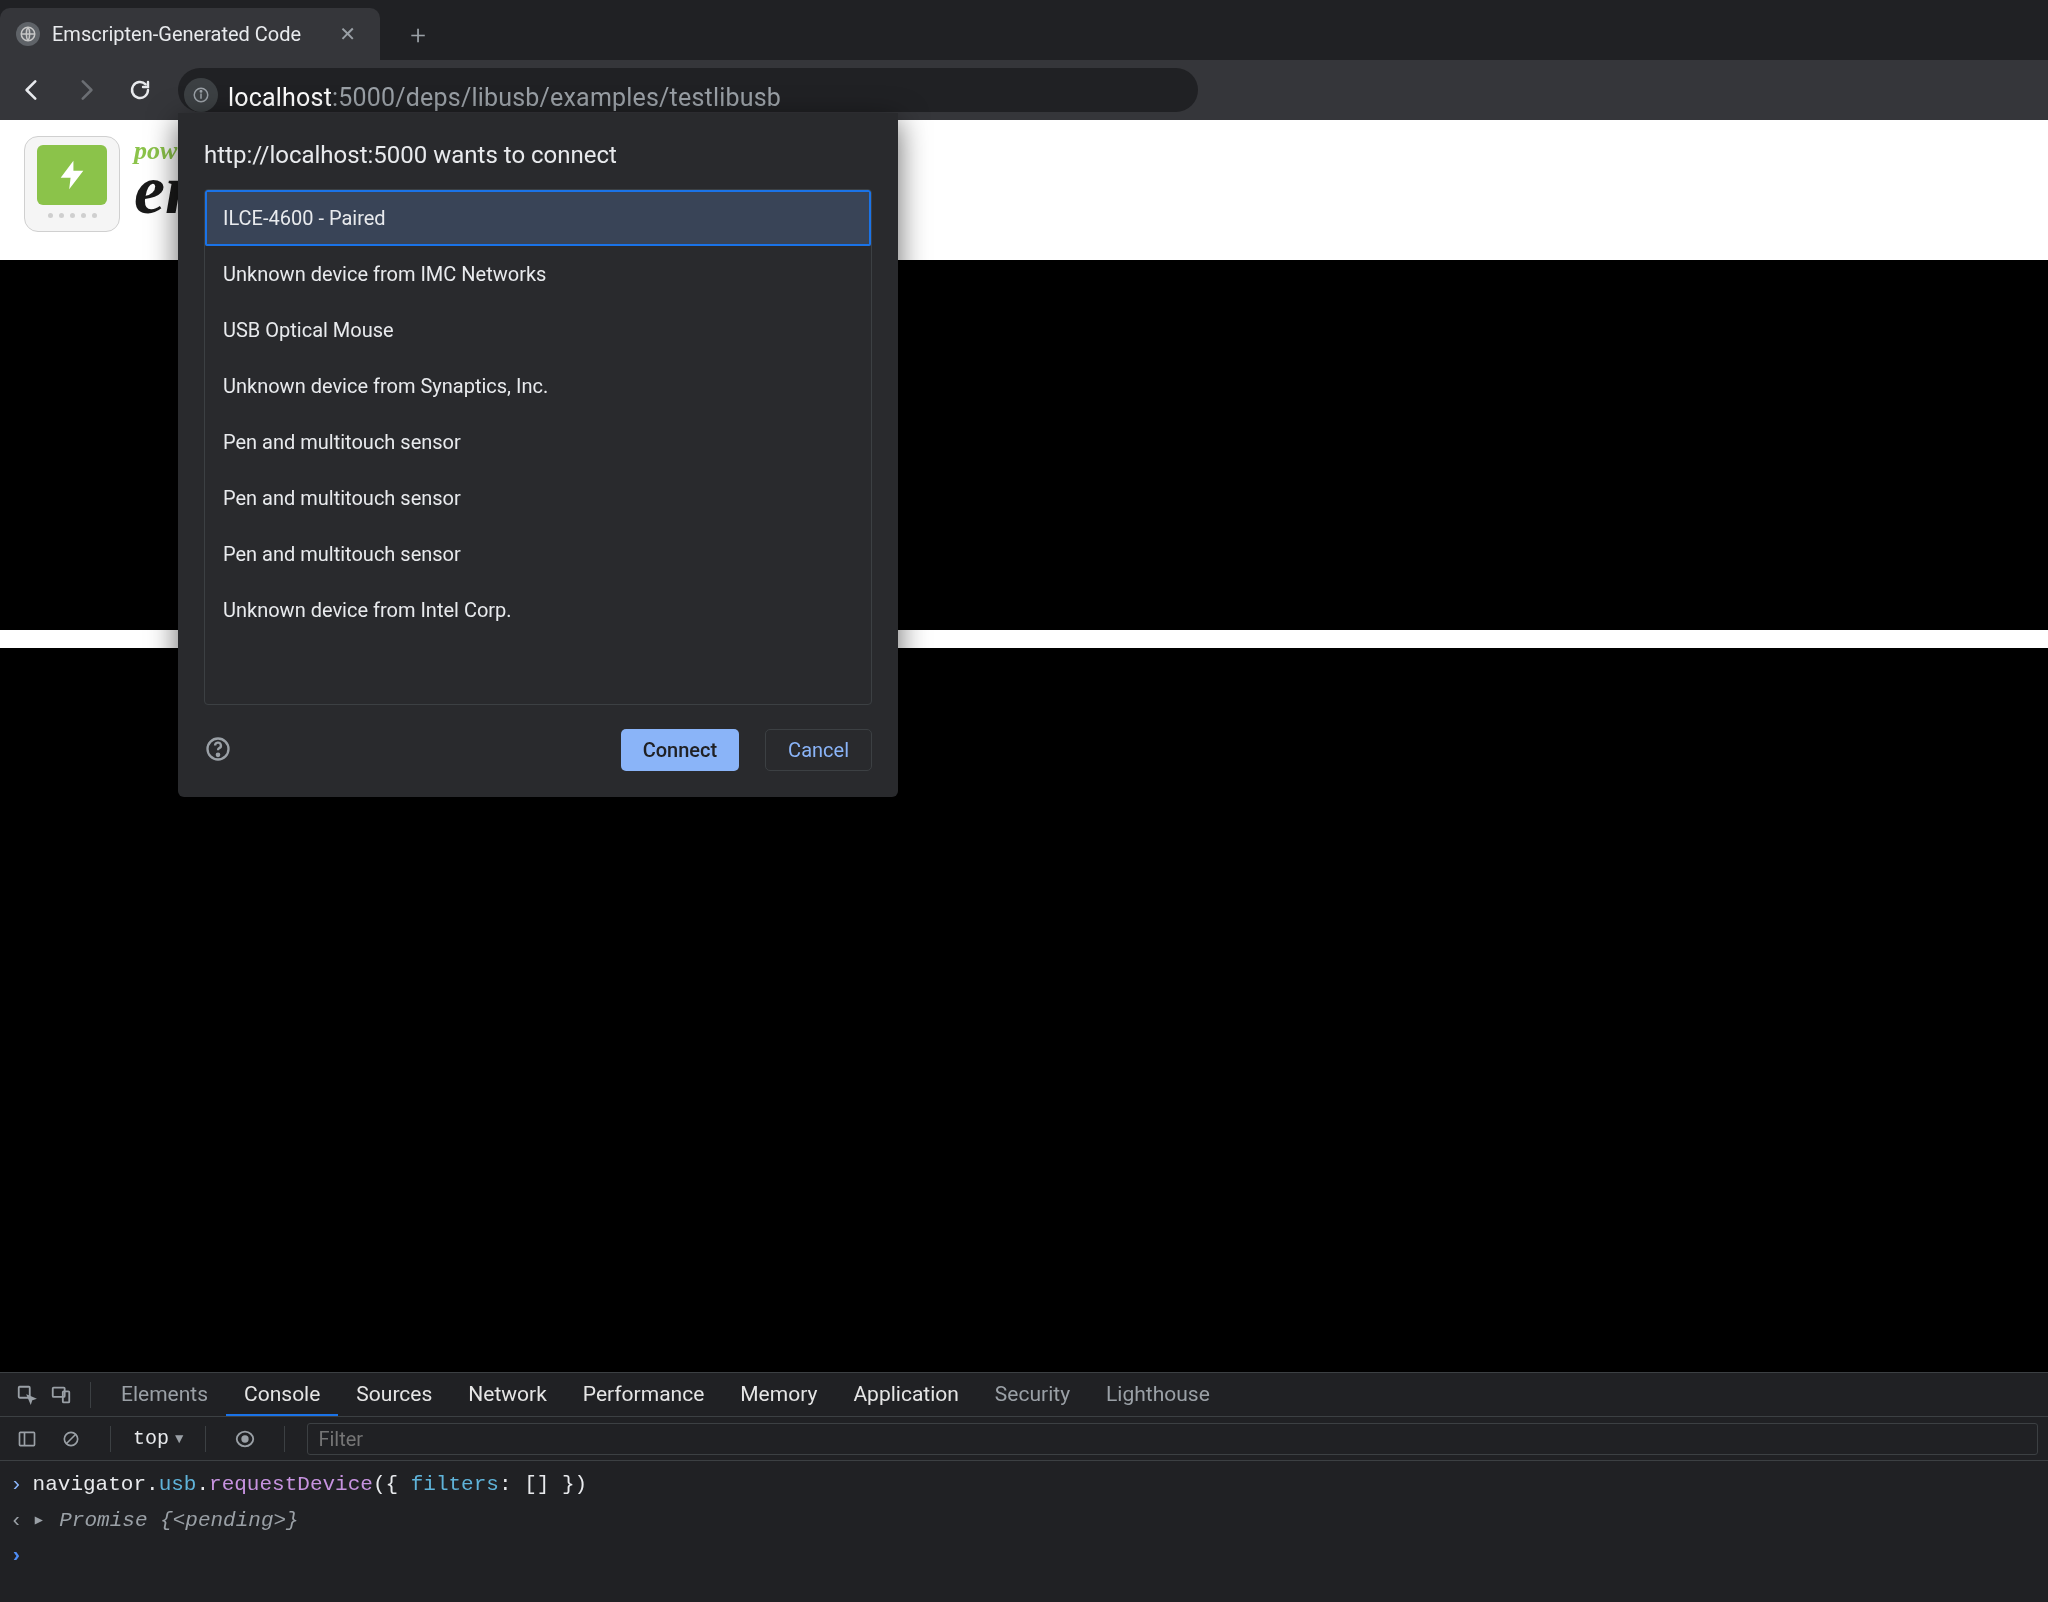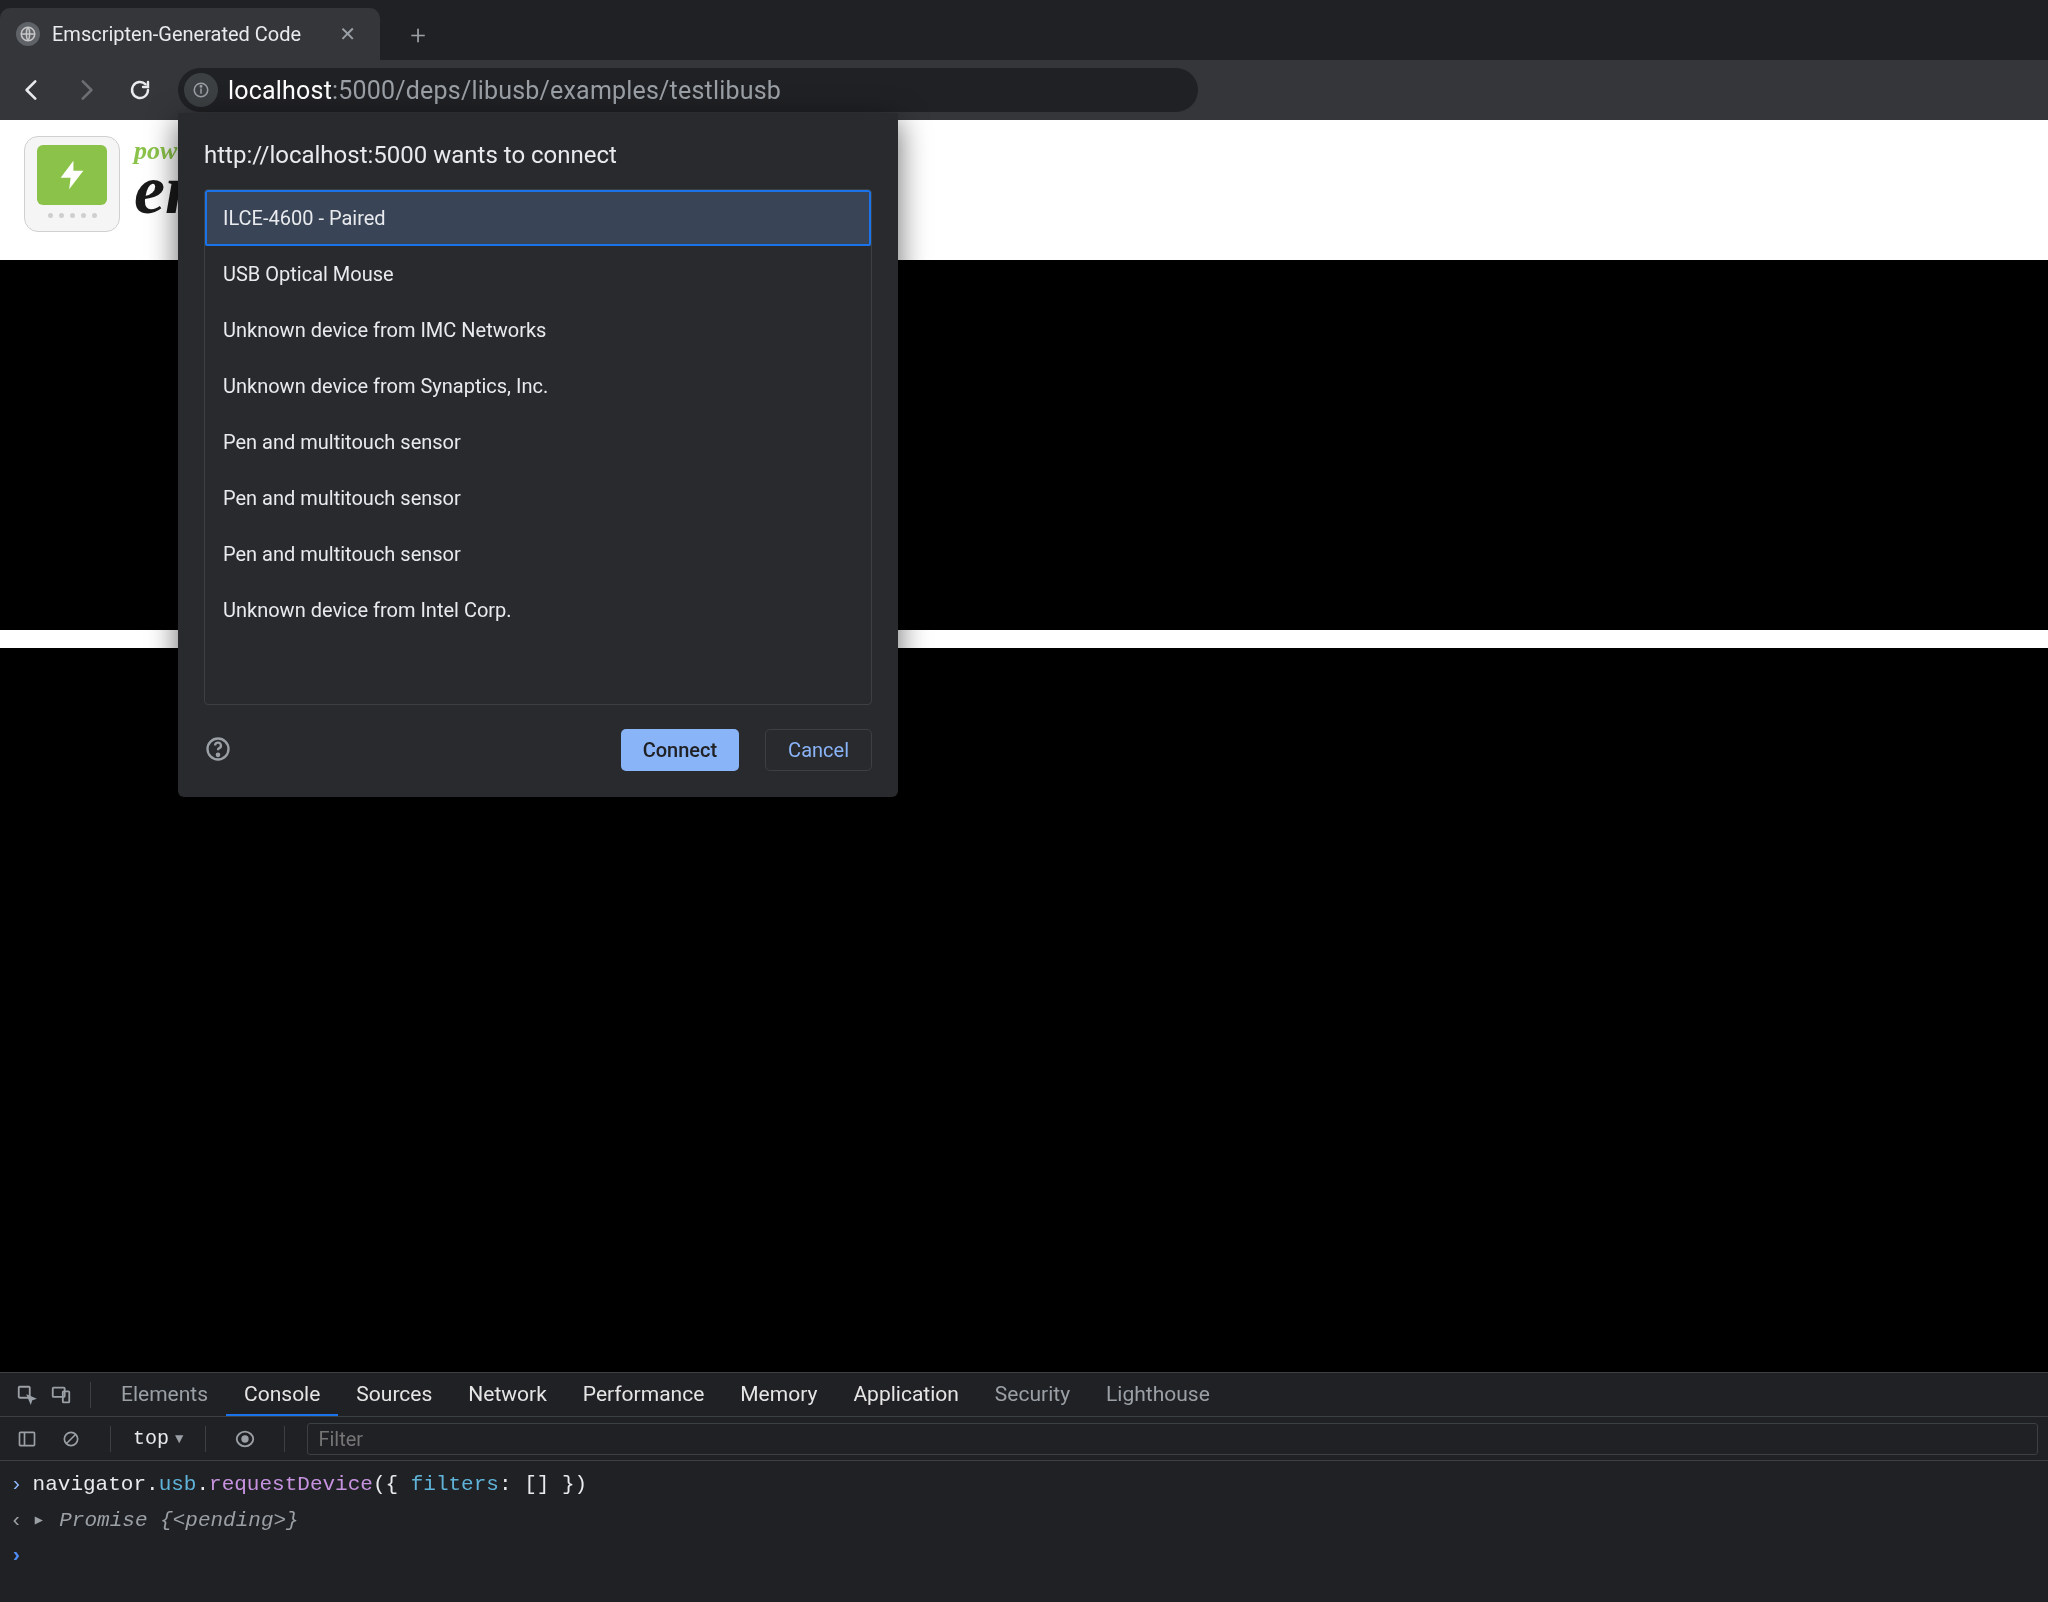--- a/index.html
+++ b/index.html
@@ -10,21 +10,21 @@
   .tabstrip { height: 60px; background: #202124; display: flex; align-items: flex-end; padding-top: 8px; }
   .tab { display: flex; align-items: center; gap: 12px; background: #35363a; color: #e8eaed; height: 52px; padding: 0 18px 0 16px; border-radius: 10px 10px 0 0; min-width: 380px; font-size: 20px; position: relative; }
   .tab .favicon { width: 24px; height: 24px; border-radius: 50%; background: #5f6368; display:flex;align-items:center;justify-content:center;}
   .tab .close { margin-left: auto; color:#9aa0a6; font-size:20px; padding:4px 6px; border-radius:4px;}
   .newtab { width: 40px; height: 40px; margin-left: 18px; margin-bottom: 6px; display:flex;align-items:center;justify-content:center; color:#9aa0a6; font-size:26px; border-radius:50%; }
 
   
   .toolbar { height: 60px; background: #35363a; display:flex; align-items:center; gap: 10px; padding: 0 10px; }
   .nav-btn { width:44px; height:44px; display:flex;align-items:center;justify-content:center; color:#9aa0a6; border-radius:50%; }
   .nav-btn.enabled { color:#e8eaed; }
-  .addrbar { flex:0 0 auto; display:flex; align-items:center; background:#202124; border-radius:30px; height:44px; padding:0 6px 0 6px; margin-left:6px; width: 1020px; }
+  .addrbar { flex:0 0 auto; display:flex; align-items:flex-end; background:#202124; border-radius:30px; height:44px; padding:0 6px 0 6px; margin-left:6px; width: 1020px; }
   .addrbar .siteinfo { width:34px;height:34px; border-radius:50%; background:#3c4043; display:flex; align-items:center; justify-content:center; color:#9aa0a6; font-size:18px; margin-right:10px;}
   .addr { font-size:25px; letter-spacing:0.2px; white-space:nowrap; }
   .addr .host { color:#ffffff; }
   .addr .port { color:#9aa0a6; }
   .addr .path { color:#9aa0a6; }
 
   
   .page { position:absolute; left:0; right:0; top:120px; bottom:0; background:#000; }
   .page-white-band { position:absolute; left:0; right:0; top:0; height:140px; background:#fff; }
   .page-logo-wrap { position:absolute; left:24px; top:16px; display:flex; align-items:flex-start; gap:14px; }
@@ -148,22 +148,22 @@
     </div>
   </div>
   <div class="canvas-border"></div>
   <div class="white-gap"></div>
 </div>
 
 <div class="dialog">
   <div class="dialog-title">http://localhost:5000 wants to connect</div>
   <div class="device-list" id="device-list">
       <div class="device selected">ILCE-4600 - Paired</div>
+      <div class="device">Unknown device from IMC Networks</div>
       <div class="device">USB Optical Mouse</div>
-      <div class="device">Unknown device from IMC Networks</div>
       <div class="device">Unknown device from Synaptics, Inc.</div>
       <div class="device">Pen and multitouch sensor</div>
       <div class="device">Pen and multitouch sensor</div>
       <div class="device">Pen and multitouch sensor</div>
       <div class="device">Unknown device from Intel Corp.</div>
     </div>
   <div class="dialog-footer">
     <span class="help-icon">
       <svg viewBox="0 0 24 24" width="28" height="28" fill="none" stroke="#9aa0a6" stroke-width="2">
           <circle cx="12" cy="12" r="9"></circle>

